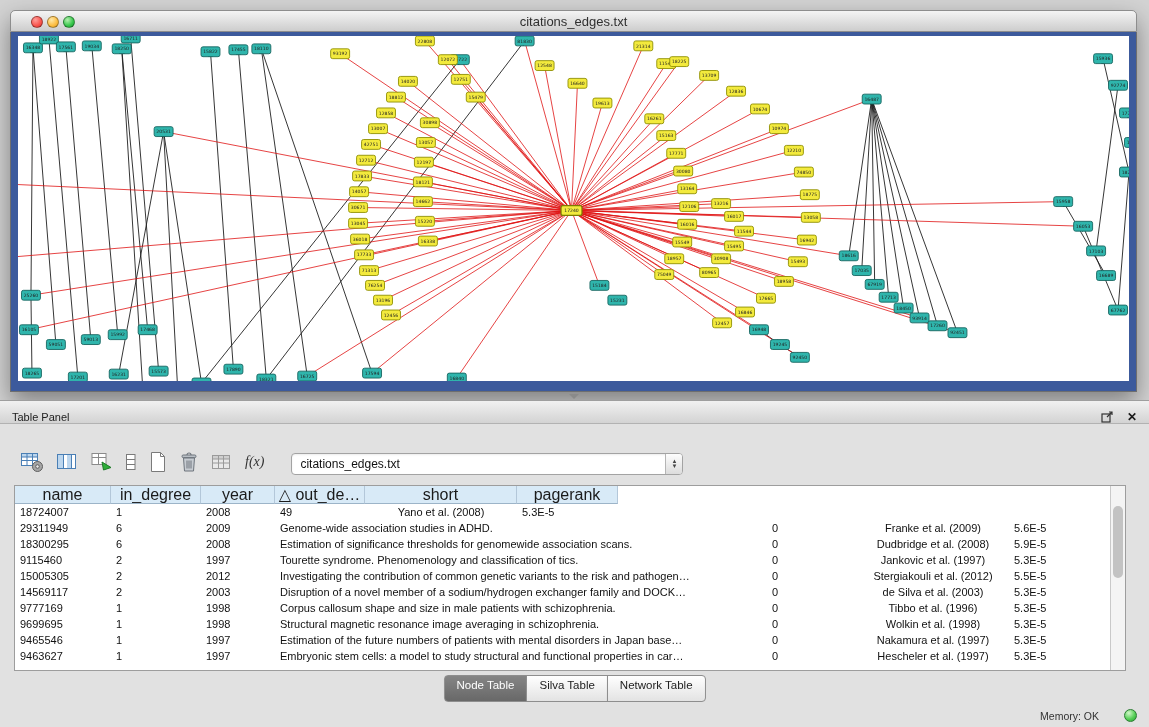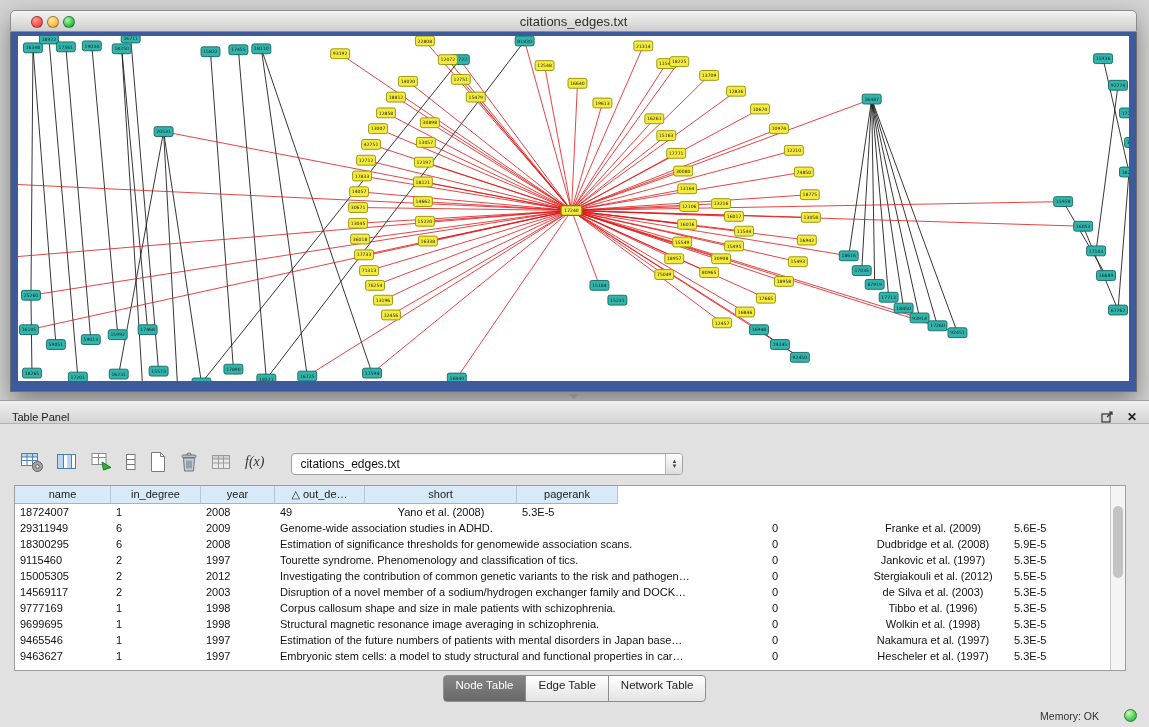--- a/index.html
+++ b/index.html
@@ -52,21 +52,21 @@
     box-shadow:inset 0 1px 2px rgba(0,0,0,.08); }
   .combo .val { flex:1; padding-left:8px; }
   .combo .stepper { width:17px; height:100%; border-left:1px solid #b5b5b5;
     background:linear-gradient(#fdfdfd,#dcdcdc); border-radius:0 3px 3px 0;
     display:flex; flex-direction:column; align-items:center; justify-content:center; }
   .combo .stepper span { font-size:6px; line-height:5px; color:#444; }
 
   .table-wrap { position:absolute; left:14px; top:84px; width:1112px; height:186px;
     background:#fff; border:1px solid #9d9d9d; overflow:hidden; }
   .thead { display:flex; }
-  .hcell { height:18px; line-height:17px; text-align:center; font-size:11px; color:#1a1a1a;
+  .hcell { height:18px; line-height:17px; text-align:center; font-size:16px; color:#1a1a1a;
     background:#d8eaf7; border-right:1px solid #b3c7d9; border-bottom:1px solid #9cb4c8;
     overflow:hidden; white-space:nowrap; flex:none; }
   .trow { display:flex; height:16px; }
   .tcell { height:16px; line-height:16px; font-size:11px; color:#111; padding:0 5px;
     overflow:hidden; white-space:nowrap; flex:none; }
   .c0{width:96px} .c1{width:90px} .c2{width:74px} .c3{width:492px} .c4{width:90px} .c5{width:152px} .c6{width:101px}
   .tcell.c5 { text-align:center; }
   .vscroll { position:absolute; right:0; top:0; bottom:0; width:15px; background:#f4f4f4; border-left:1px solid #c9c9c9; }
   .vthumb { position:absolute; left:2px; right:2px; top:20px; height:72px; background:#c3c3c3; border-radius:6px; }
 
@@ -887,21 +887,21 @@
           <div class="tcell c6">5.3E-5</div>
         </div>
       </div>
     <div class="vscroll">
         <div class="vthumb"></div>
       </div>
   </div>
 
   <div class="tabs" id="tabs">
       <span class="tab active">Node Table</span>
-      <span class="tab">Edge Table</span>
+      <span class="tab">Silva Table</span>
       <span class="tab">Network Table</span>
     </div>
 
   <div class="status">
     <span class="lbl">Memory: OK</span>
     <span class="mem-ball"></span>
   </div>
 </div>
 
 </body></html>

